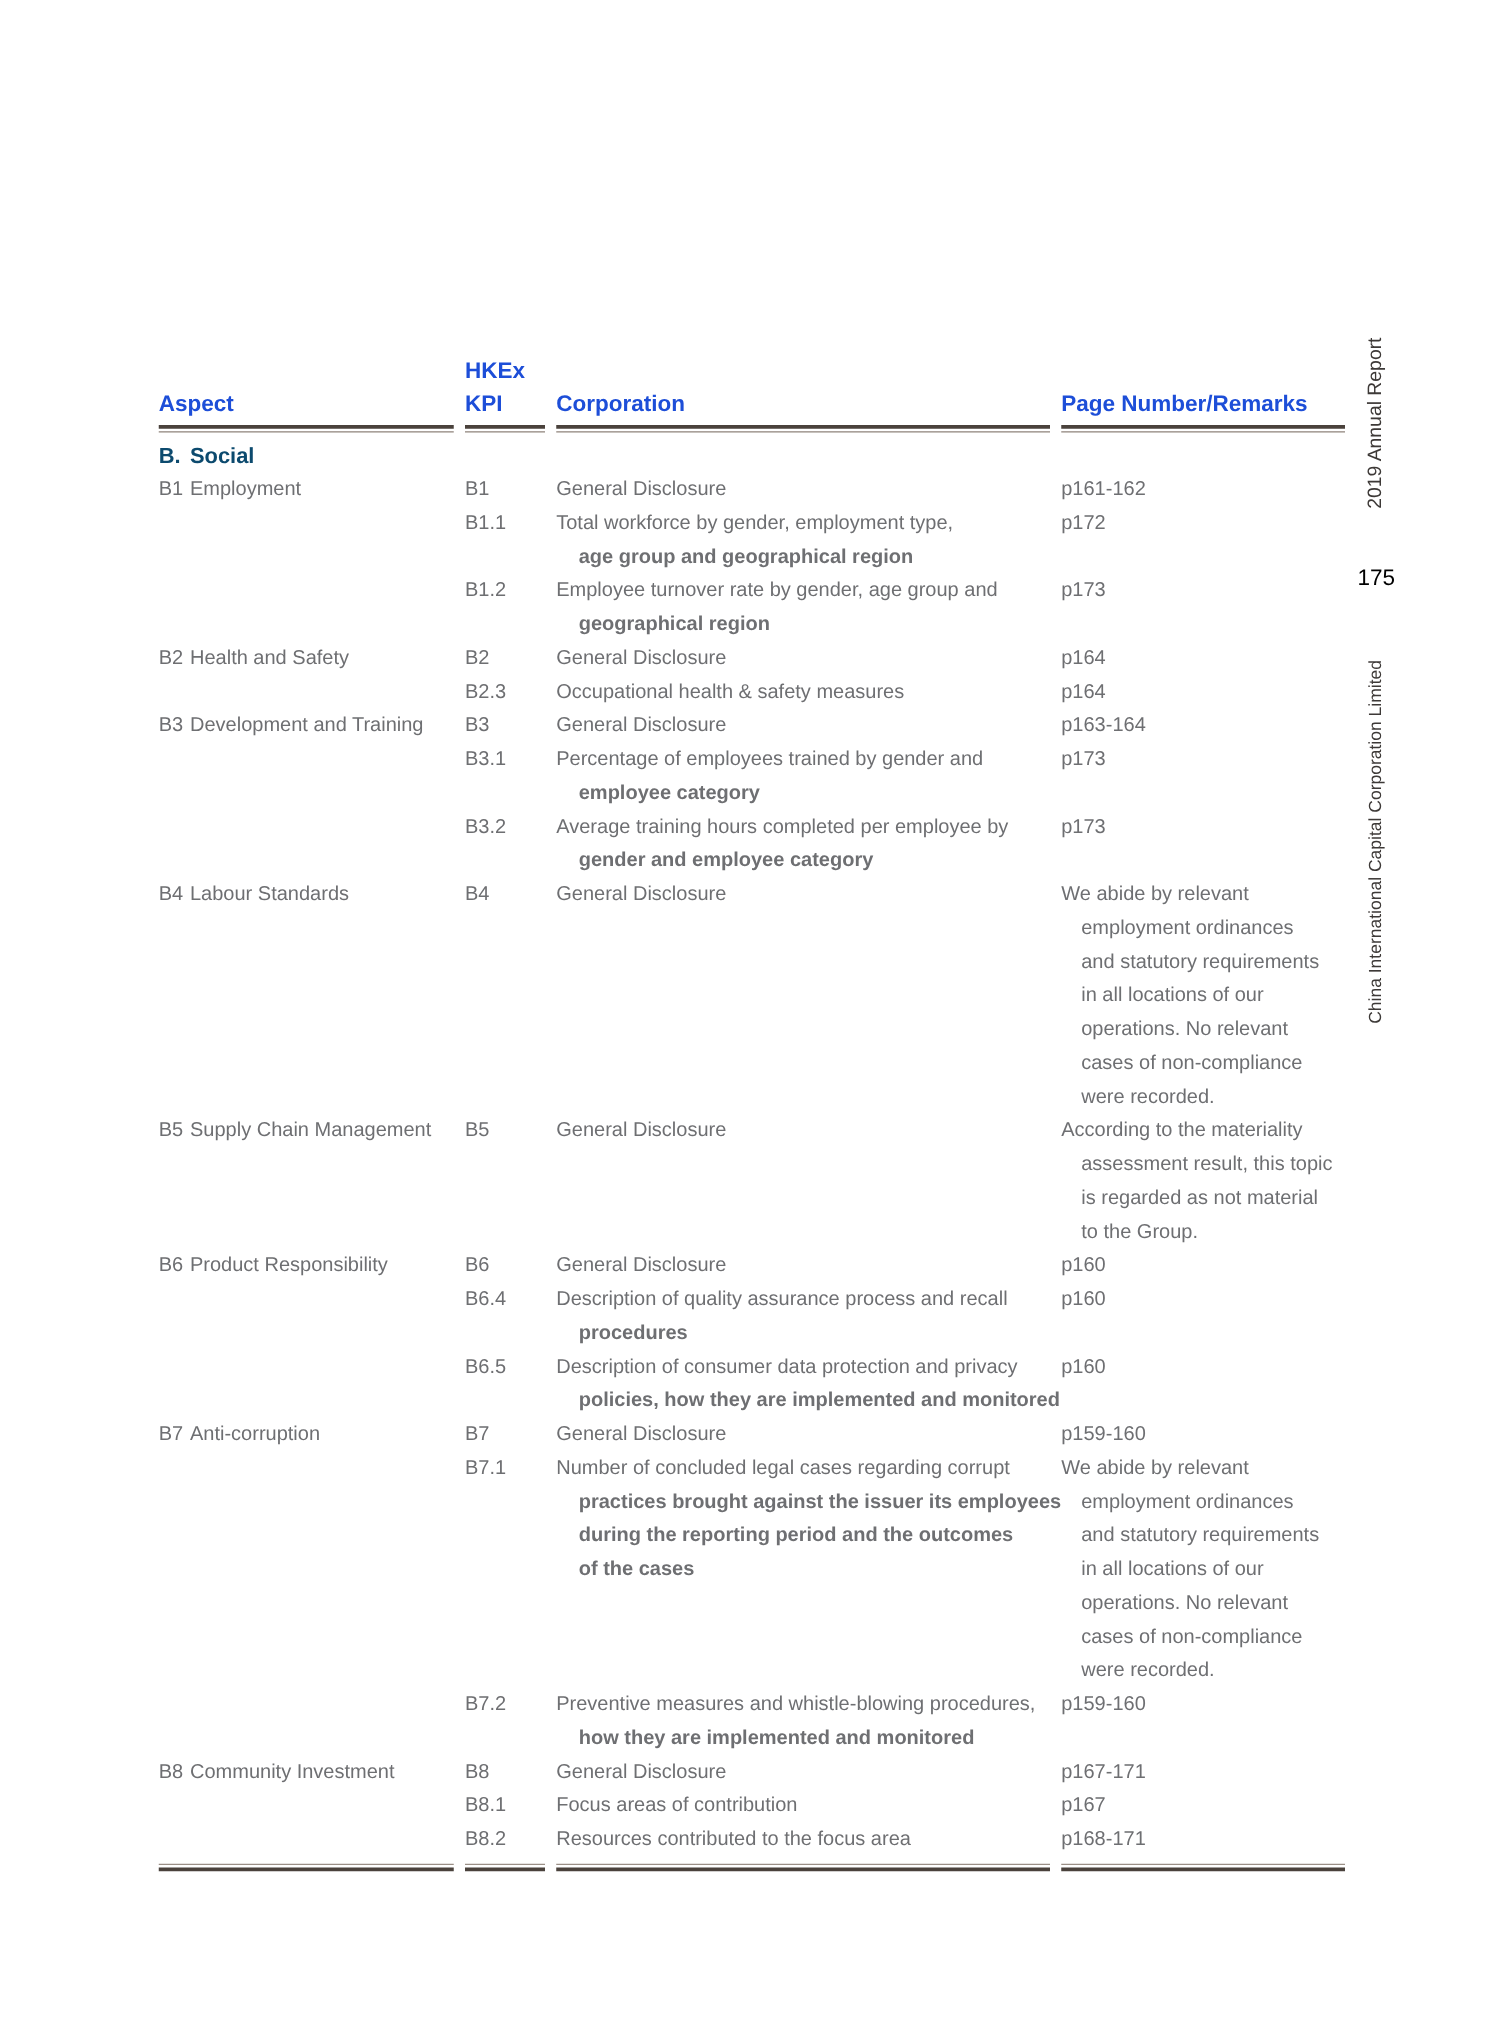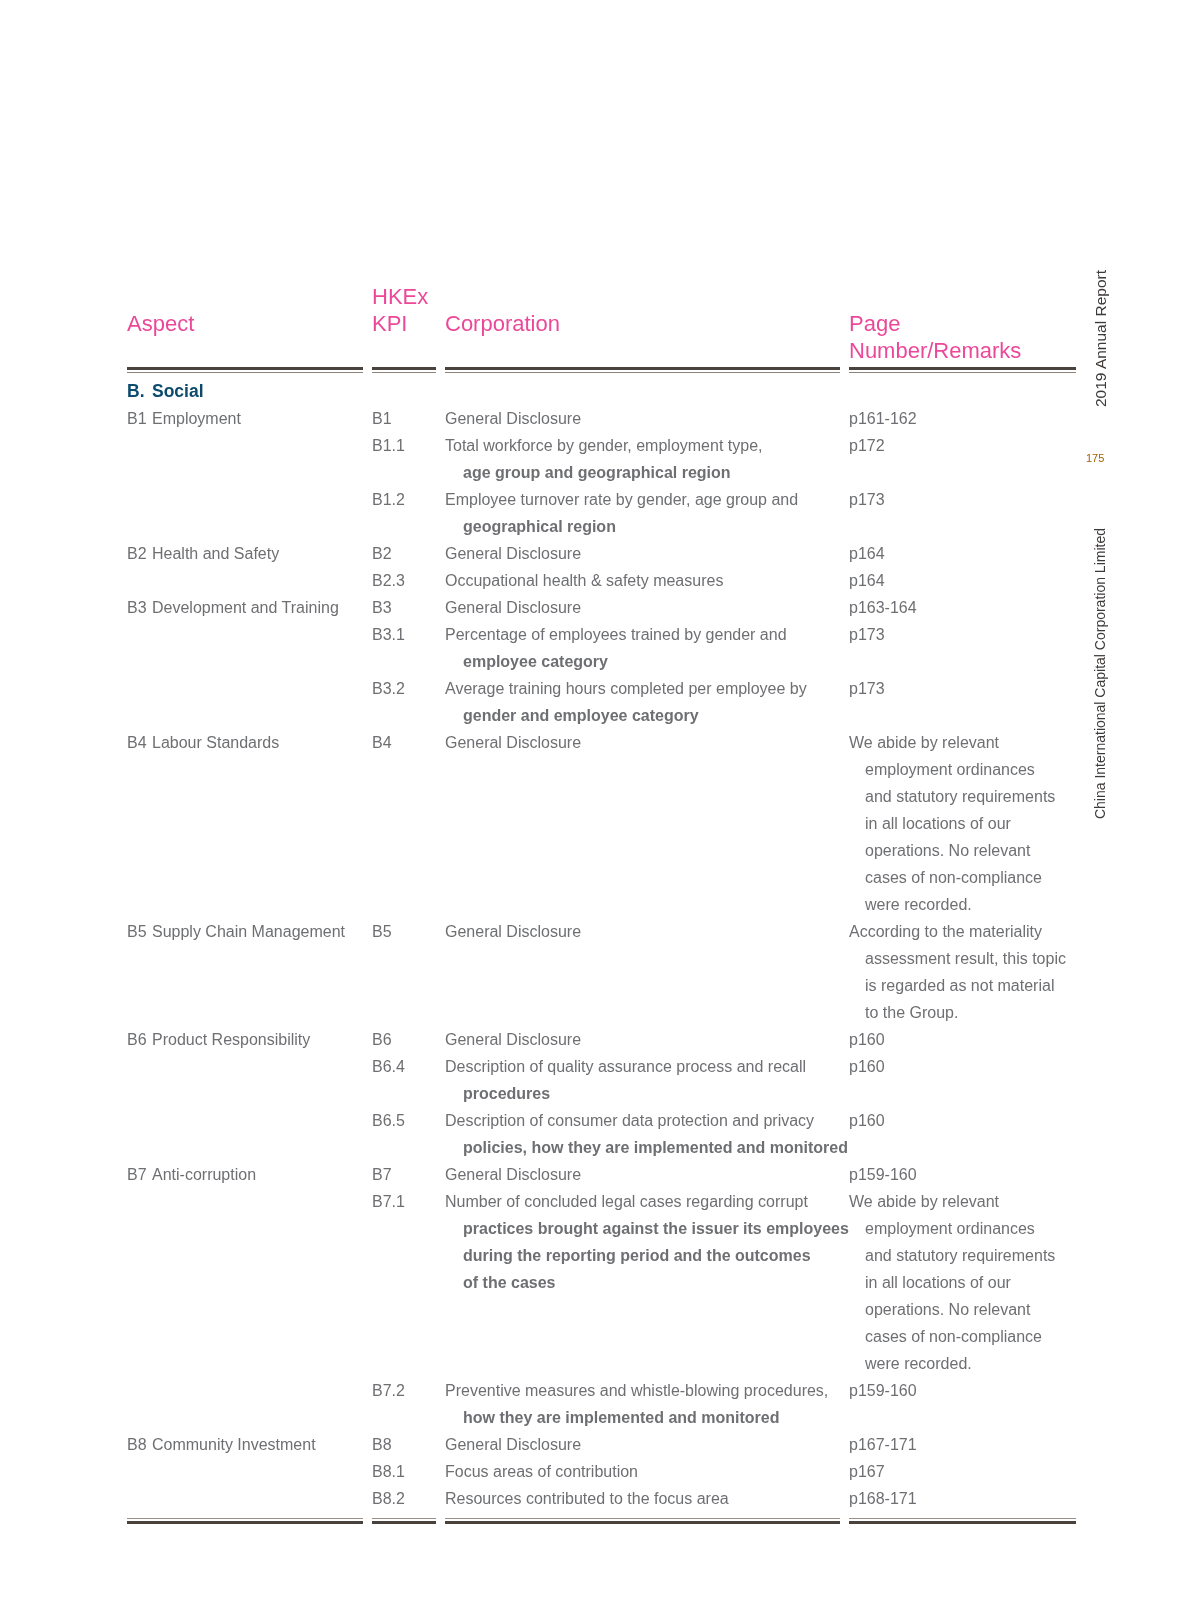--- a/index.html
+++ b/index.html
@@ -6,21 +6,21 @@
   body{
     width:1190px;height:1615px;position:relative;background:#ffffff;overflow:hidden;
     font-family:"Liberation Sans", sans-serif;
     -webkit-font-smoothing:antialiased;
   }
   .esg-table{
     position:absolute;left:127px;top:283px;width:949px;
     font-size:16px;line-height:27px;color:#6e6f72;
   }
   .grid-row{display:grid;grid-template-columns:245px 73px 404px 227px;}
-  .hdr{font-weight:400;color:#ec4899;font-size:22px;}
+  .hdr{font-weight:700;color:#1d4ed8;font-size:18px;}
   .cell{min-width:0;}
   .line{white-space:nowrap;}
   .desc-cont{padding-left:18px;font-weight:bold;}
   .rem-cont{padding-left:16px;}
   .code{display:inline-block;width:25px;}
   .section-row{font-weight:700;color:#0c4a6e;font-size:17.5px;}
   
   .rule-row.top{margin-top:3px;margin-bottom:5px;}
   .rule-row.bottom{margin-top:6px;}
   .seg{height:2px;margin-right:9px;}
@@ -29,21 +29,21 @@
   .grid-row .cell:last-child .seg, .rule-row div:last-child .seg{margin-right:0;}
   
   .vtext{
     position:absolute;writing-mode:vertical-rl;transform:rotate(180deg);
     white-space:nowrap;color:#3d3937;
   }
   .report-title{left:1092px;top:270px;font-size:15.5px;}
   .company-name{left:1092px;top:528px;font-size:14px;}
   .folio{
     position:absolute;left:1086px;top:452px;
-    font-size:11px;color:#a16207;
+    font-size:18px;color:#000000;
   }
 </style>
 </head>
 <body>
 
 <div class="esg-table">
 
   <div class="grid-row hdr">
     <div class="cell"></div>
     <div class="cell">HKEx</div>

